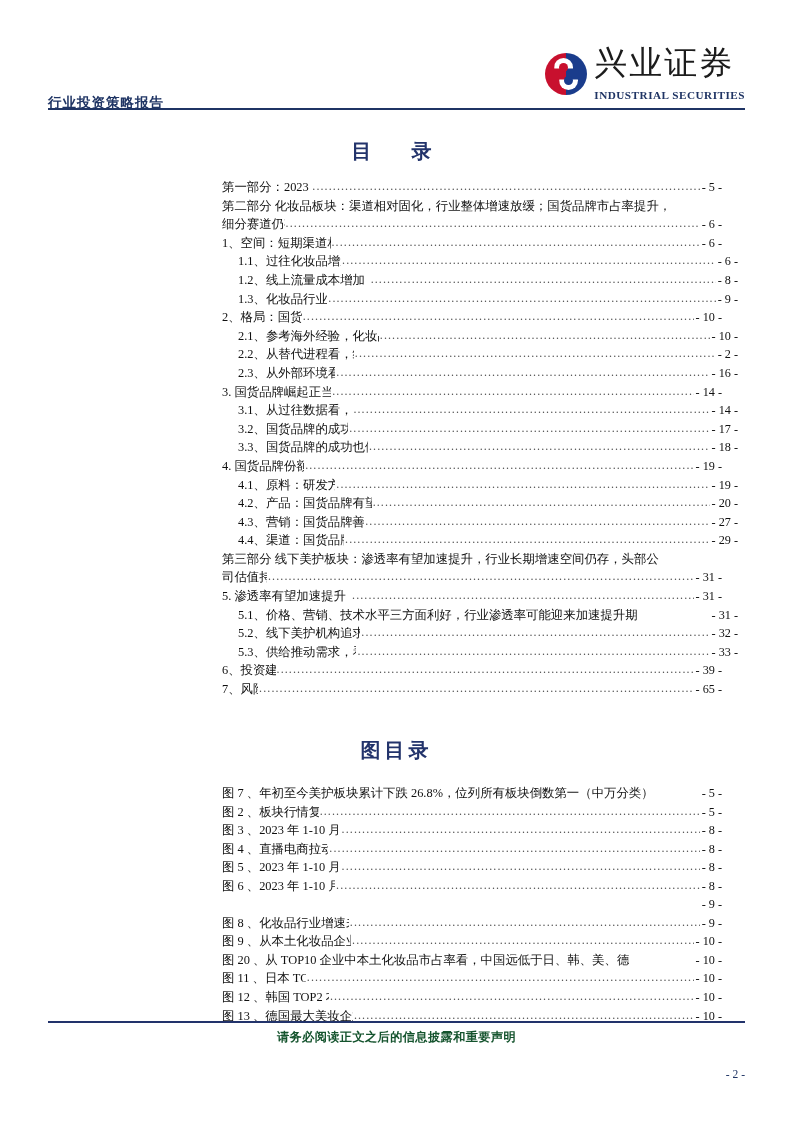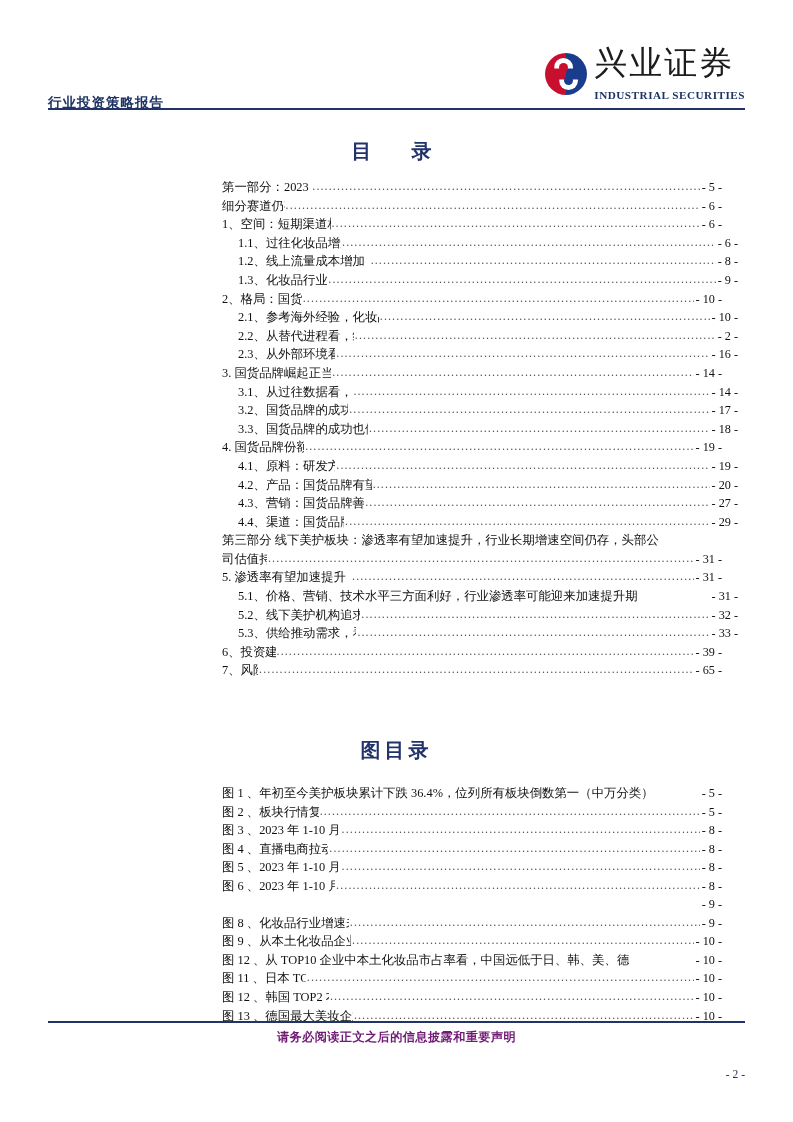--- a/index.html
+++ b/index.html
@@ -217,21 +217,21 @@
   }
   .footer-note {
     position: absolute;
     left: 48px;
     top: 1029px;
     width: 697px;
     text-align: center;
     font-family: "Liberation Serif", "DejaVu Serif", serif;
     font-weight: bold;
     font-size: 12.2px;
-    color: #701a75;
+    color: #14532d;
     letter-spacing: 0.4px;
   }
   .footer-page {
     position: absolute;
     right: 48px;
     top: 1068px;
     font-size: 11.5px;
     color: #1f3464;
   }
 </style>
@@ -260,20 +260,21 @@
   <div class="header-rule"></div>
 
   <div class="section-title" id="toc-title">目　录</div>
 
   <div class="toc" id="toc-body">
       <div class="toc-row lvl0">
         <span class="lbl">第一部分：2023 年度美护行情复盘</span>
         <span class="dots">........................................................................................................................................................................................................</span>
         <span class="pg">- 5 -</span>
       </div>
+      <div class="toc-cont lvl0">第二部分 化妆品板块：渠道相对固化，行业整体增速放缓；国货品牌市占率提升，</div>
       <div class="toc-row lvl0">
         <span class="lbl">细分赛道仍有掘金机会</span>
         <span class="dots">........................................................................................................................................................................................................</span>
         <span class="pg">- 6 -</span>
       </div>
       <div class="toc-row lvl1">
         <span class="lbl">1、空间：短期渠道相对固化，行业增速放缓</span>
         <span class="dots">........................................................................................................................................................................................................</span>
         <span class="pg">- 6 -</span>
       </div>
@@ -392,21 +393,21 @@
         <span class="lbl">7、风险提示</span>
         <span class="dots">........................................................................................................................................................................................................</span>
         <span class="pg">- 65 -</span>
       </div>
     </div>
 
   <div class="section-title" id="fig-title">图目录</div>
 
   <div class="fig-list" id="fig-body">
       <div class="toc-row">
-        <span class="lbl">图 1 、年初至今美护板块累计下跌 36.4%，位列所有板块倒数第一（中万分类）</span>
+        <span class="lbl">图 7 、年初至今美护板块累计下跌 26.8%，位列所有板块倒数第一（中万分类）</span>
         <span class="dots"></span>
         <span class="pg">- 5 -</span>
       </div>
       <div class="toc-row">
         <span class="lbl">图 2 、板块行情复盘（累计涨跌幅%）</span>
         <span class="dots">........................................................................................................................................................................................................</span>
         <span class="pg">- 5 -</span>
       </div>
       <div class="toc-row">
         <span class="lbl">图 3 、2023 年 1-10 月化妆品零售额同比增速 6.2%</span>
@@ -436,21 +437,21 @@
         <span class="lbl">图 8 、化妆品行业增速未来更多依赖消费频次和客单价</span>
         <span class="dots">........................................................................................................................................................................................................</span>
         <span class="pg">- 9 -</span>
       </div>
       <div class="toc-row">
         <span class="lbl">图 9 、从本土化妆品企业市占率看，中国低于日、韩、美</span>
         <span class="dots">........................................................................................................................................................................................................</span>
         <span class="pg">- 10 -</span>
       </div>
       <div class="toc-row">
-        <span class="lbl">图 12 、从 TOP10 企业中本土化妆品市占率看，中国远低于日、韩、美、德</span>
+        <span class="lbl">图 20 、从 TOP10 企业中本土化妆品市占率看，中国远低于日、韩、美、德</span>
         <span class="dots"></span>
         <span class="pg">- 10 -</span>
       </div>
       <div class="toc-row">
         <span class="lbl">图 11 、日本 TOP5 均为本土企业</span>
         <span class="dots">........................................................................................................................................................................................................</span>
         <span class="pg">- 10 -</span>
       </div>
       <div class="toc-row">
         <span class="lbl">图 12 、韩国 TOP2 本土企业市占率达到 44%</span>

